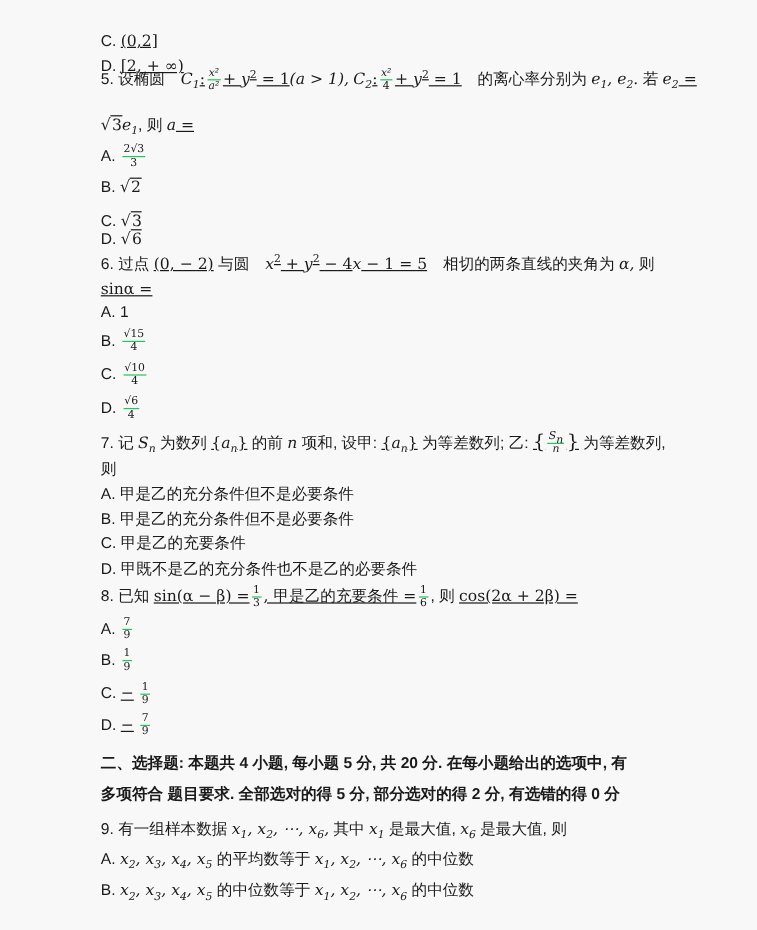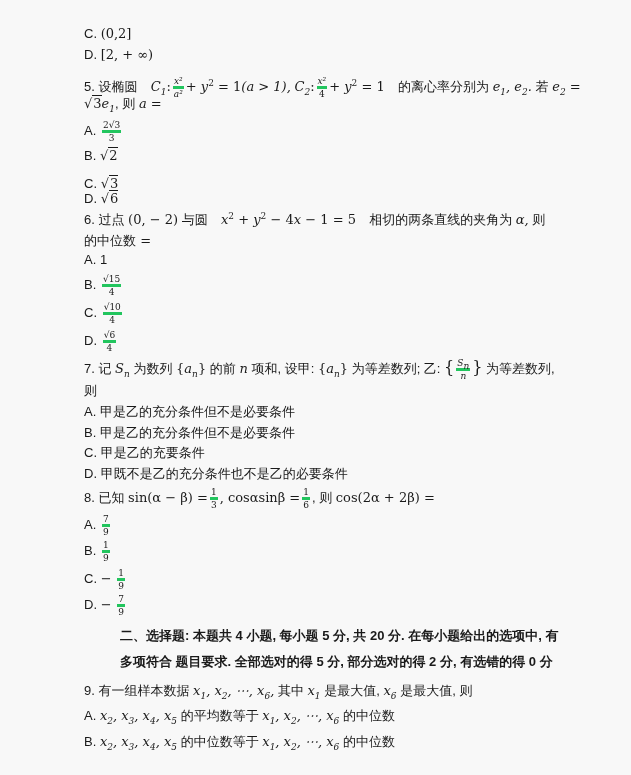--- a/index.html
+++ b/index.html
@@ -9,49 +9,49 @@
       font-family: "Liberation Sans", "DejaVu Sans", sans-serif;
       color: #1a1a1a;
       position: relative;
     }
     .page { position: absolute; left: 84px; top: 0; width: 530px; }
     .line {
       position: absolute; left: 0; white-space: nowrap;
       font-size: 13px; line-height: 20px;
     }
     .m { font-family: "DejaVu Serif", "Liberation Serif", serif; font-style: italic; }
-    .mr { font-family: "DejaVu Serif", "Liberation Serif", serif; }
+    .mr { font-family: "DejaVu Serif", "Liberation Serif", serif; text-decoration: underline; }
     sub, sup { font-size: 9px; line-height: 0; }
     .frac {
       display: inline-flex; flex-direction: column; align-items: center;
       vertical-align: middle; font-size: 9px; line-height: 10px; margin: 0 2px;
       font-family: "DejaVu Serif", "Liberation Serif", serif;
     }
-    .frac .num { border-bottom: 3px solid #22c55e; padding: 0 1px; }
+    .frac .num { border-bottom: 1px solid #22c55e; padding: 0 1px; }
     .frac .den { padding: 0 1px; }
     .sqrt { font-family: "DejaVu Serif", "Liberation Serif", serif; }
     .sqrt .rad { border-top: 1px solid #1a1a1a; padding-left: 1px; }
-    .bold { font-weight: bold; margin-left: 36px; }
+    .bold { font-weight: bold; }
     .sp { display: inline-block; width: 6px; }
   </style>
 </head>
 <body>
 
 <div class="page">
 
   <div class="line" style="top:24px">
     <span>C.</span>
     <span class="mr">(0,2]</span>
   </div>
   <div class="line" style="top:45px">
     <span>D.</span>
     <span class="mr">[2, + ∞)</span>
   </div>
 
-  <div class="line" style="top:76px">
+  <div class="line" style="top:56px">
     <span>5.</span>
     <span>设椭圆</span>
     <span class="sp"></span>
     <span class="m"><span>C</span><sub>1</sub></span><span class="mr">:</span><span class="frac">
         <span class="num m">x²</span>
         <span class="den m">a²</span>
       </span><span class="mr">+ </span><span class="m">y</span><sup class="mr">2</sup><span class="mr"> = 1</span><span class="m">(a &gt; 1),</span>
     <span class="m"><span>C</span><sub>2</sub></span><span class="mr">:</span><span class="frac">
         <span class="num m">x²</span>
         <span class="den">4</span>
@@ -93,21 +93,21 @@
     <span class="mr">(0, − 2)</span>
     <span>与圆</span>
     <span class="sp"></span>
     <span class="m">x</span><sup class="mr">2</sup><span class="mr"> + </span><span class="m">y</span><sup class="mr">2</sup><span class="mr"> − 4</span><span class="m">x</span><span class="mr"> − 1 = 5</span>
     <span class="sp"></span>
     <span>相切的两条直线的夹角为</span>
     <span class="m">α,</span>
     <span>则</span>
   </div>
   <div class="line" style="top:231px">
-    <span class="mr">的中位数 =</span>
+    <span class="mr">sinα =</span>
   </div>
   <div class="line" style="top:250px">
     <span>A.</span>
     <span>1</span>
   </div>
   <div class="line" style="top:274px">
     <span>B.</span>
     <span class="frac">
         <span class="num">√<span>15</span></span>
         <span class="den">4</span>
@@ -164,21 +164,21 @@
     <span>D.</span>
     <span>甲既不是乙的充分条件也不是乙的必要条件</span>
   </div>
 
   <div class="line" style="top:487px">
     <span>8.</span>
     <span>已知</span>
     <span class="mr">sin(α − β) =</span><span class="frac">
         <span class="num">1</span>
         <span class="den">3</span>
-      </span><span class="mr">, cosαsinβ =</span><span class="frac">
+      </span><span class="mr">, 甲是乙的充要条件 =</span><span class="frac">
         <span class="num">1</span>
         <span class="den">6</span>
       </span>,
     <span>则</span>
     <span class="mr">cos(2α + 2β) =</span>
   </div>
   <div class="line" style="top:514px">
     <span>A.</span>
     <span class="frac">
         <span class="num">7</span>

